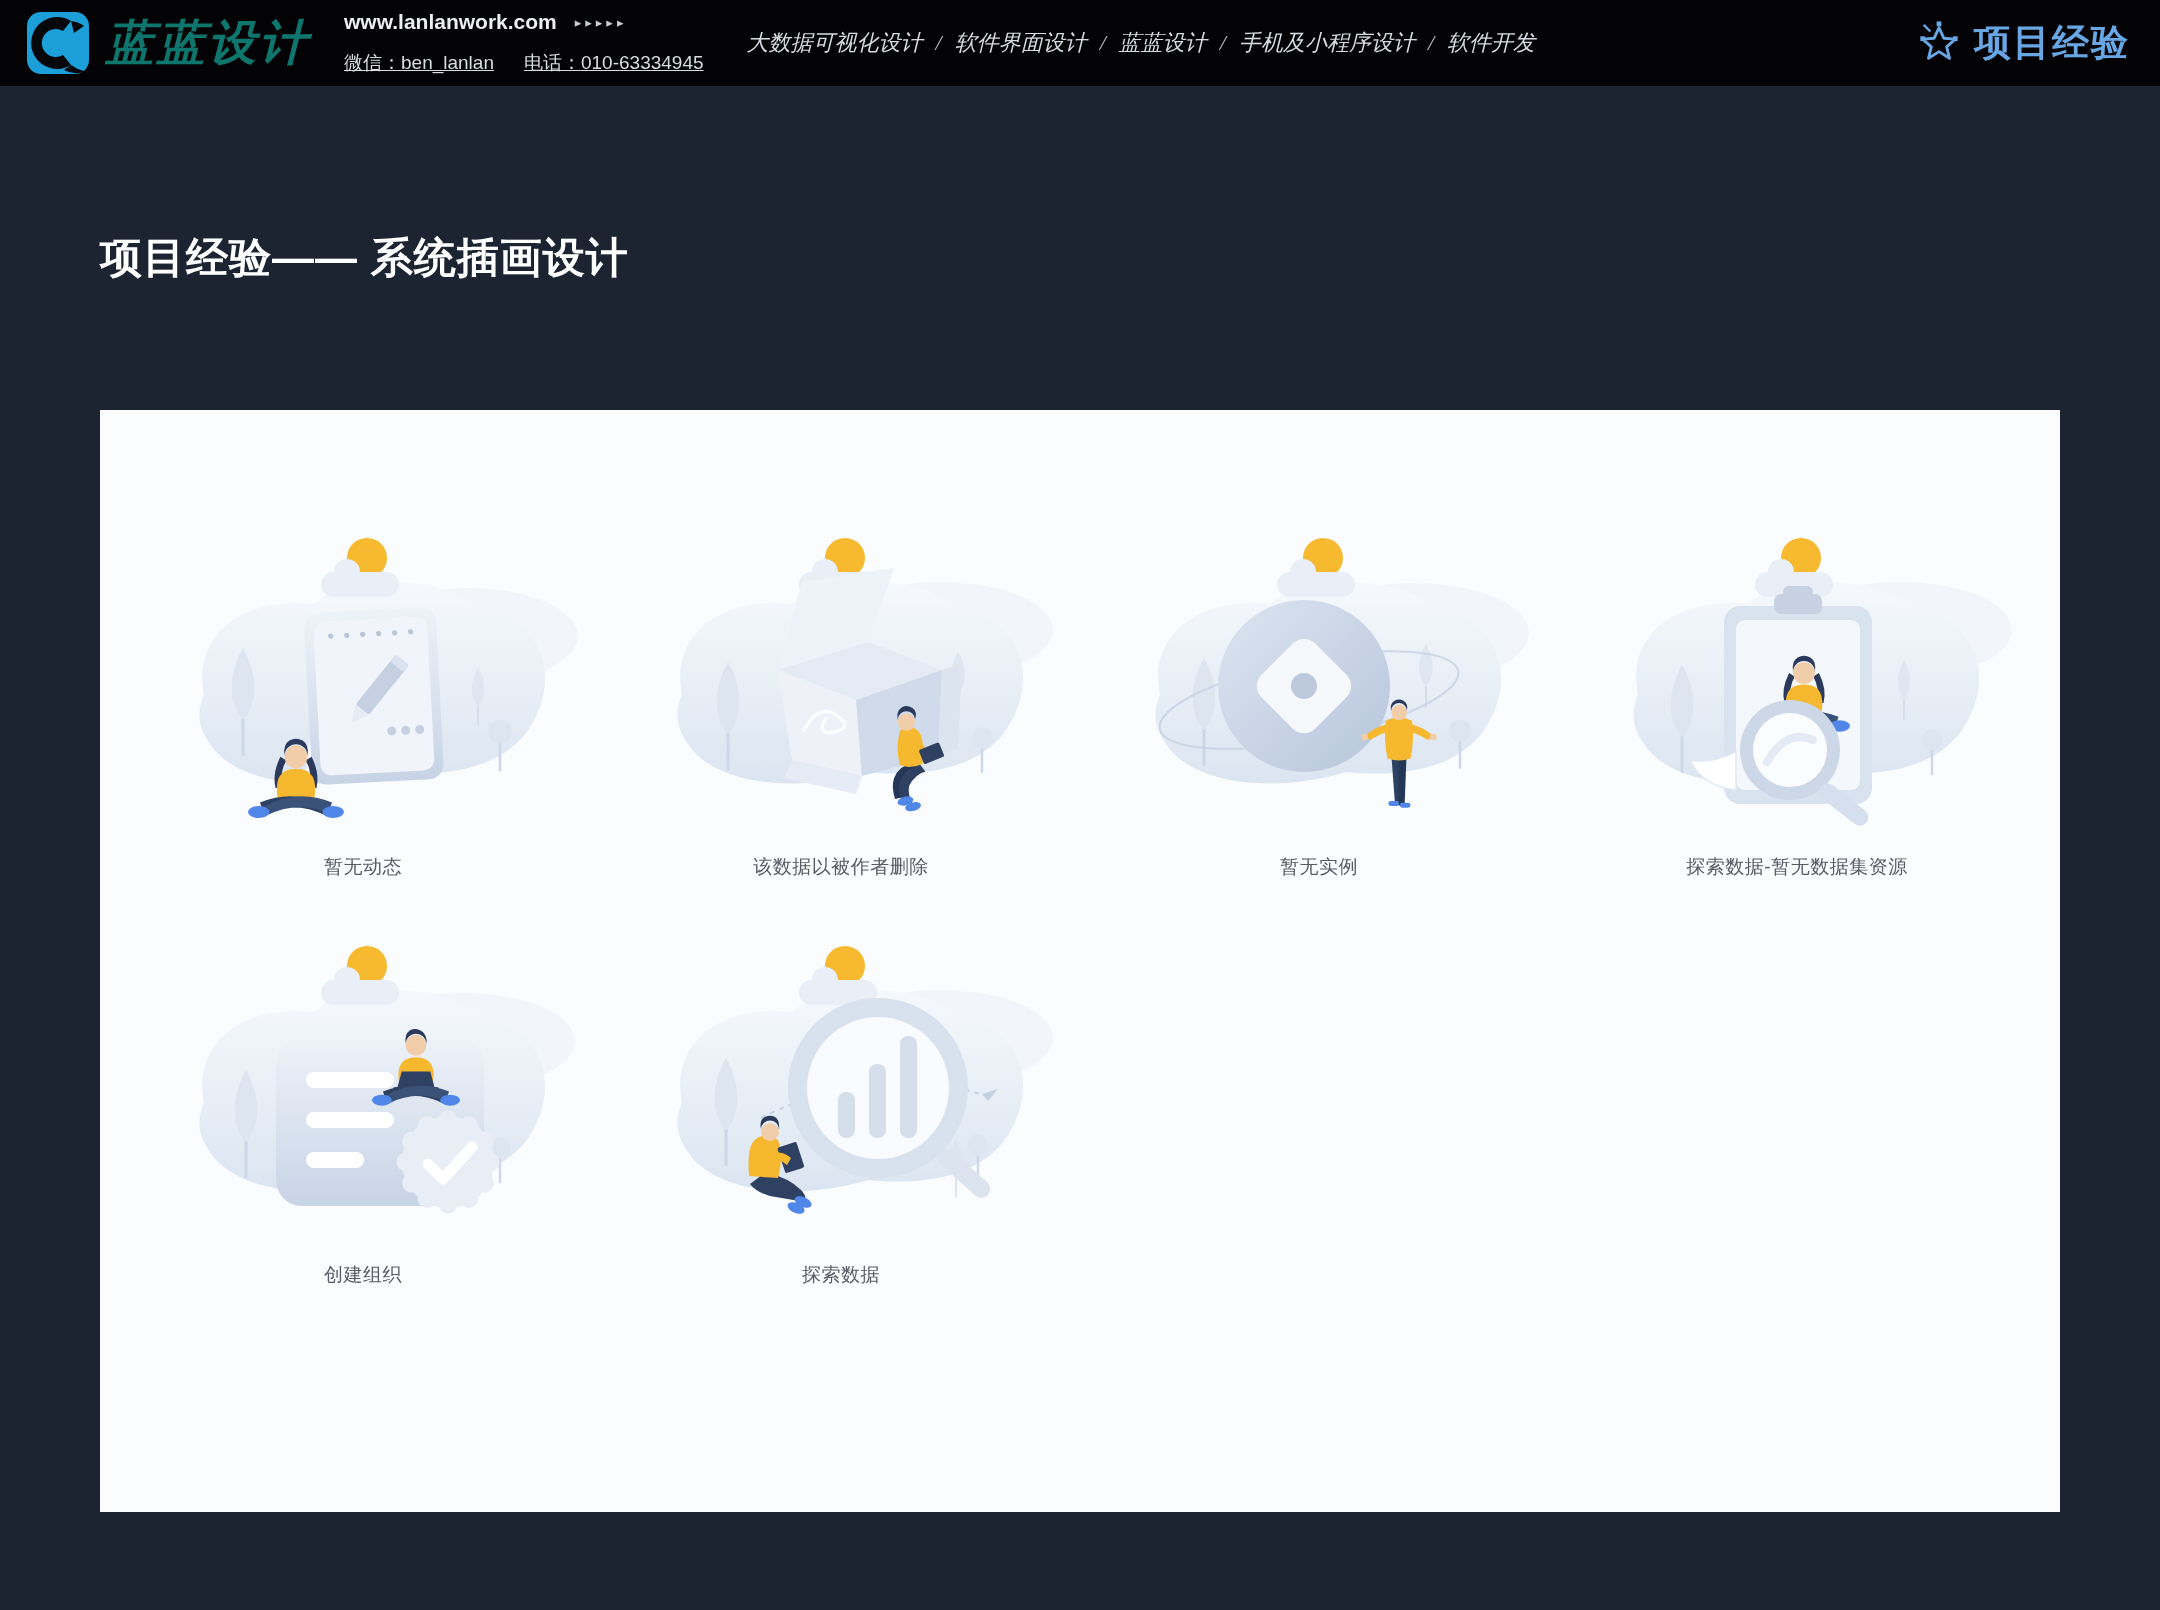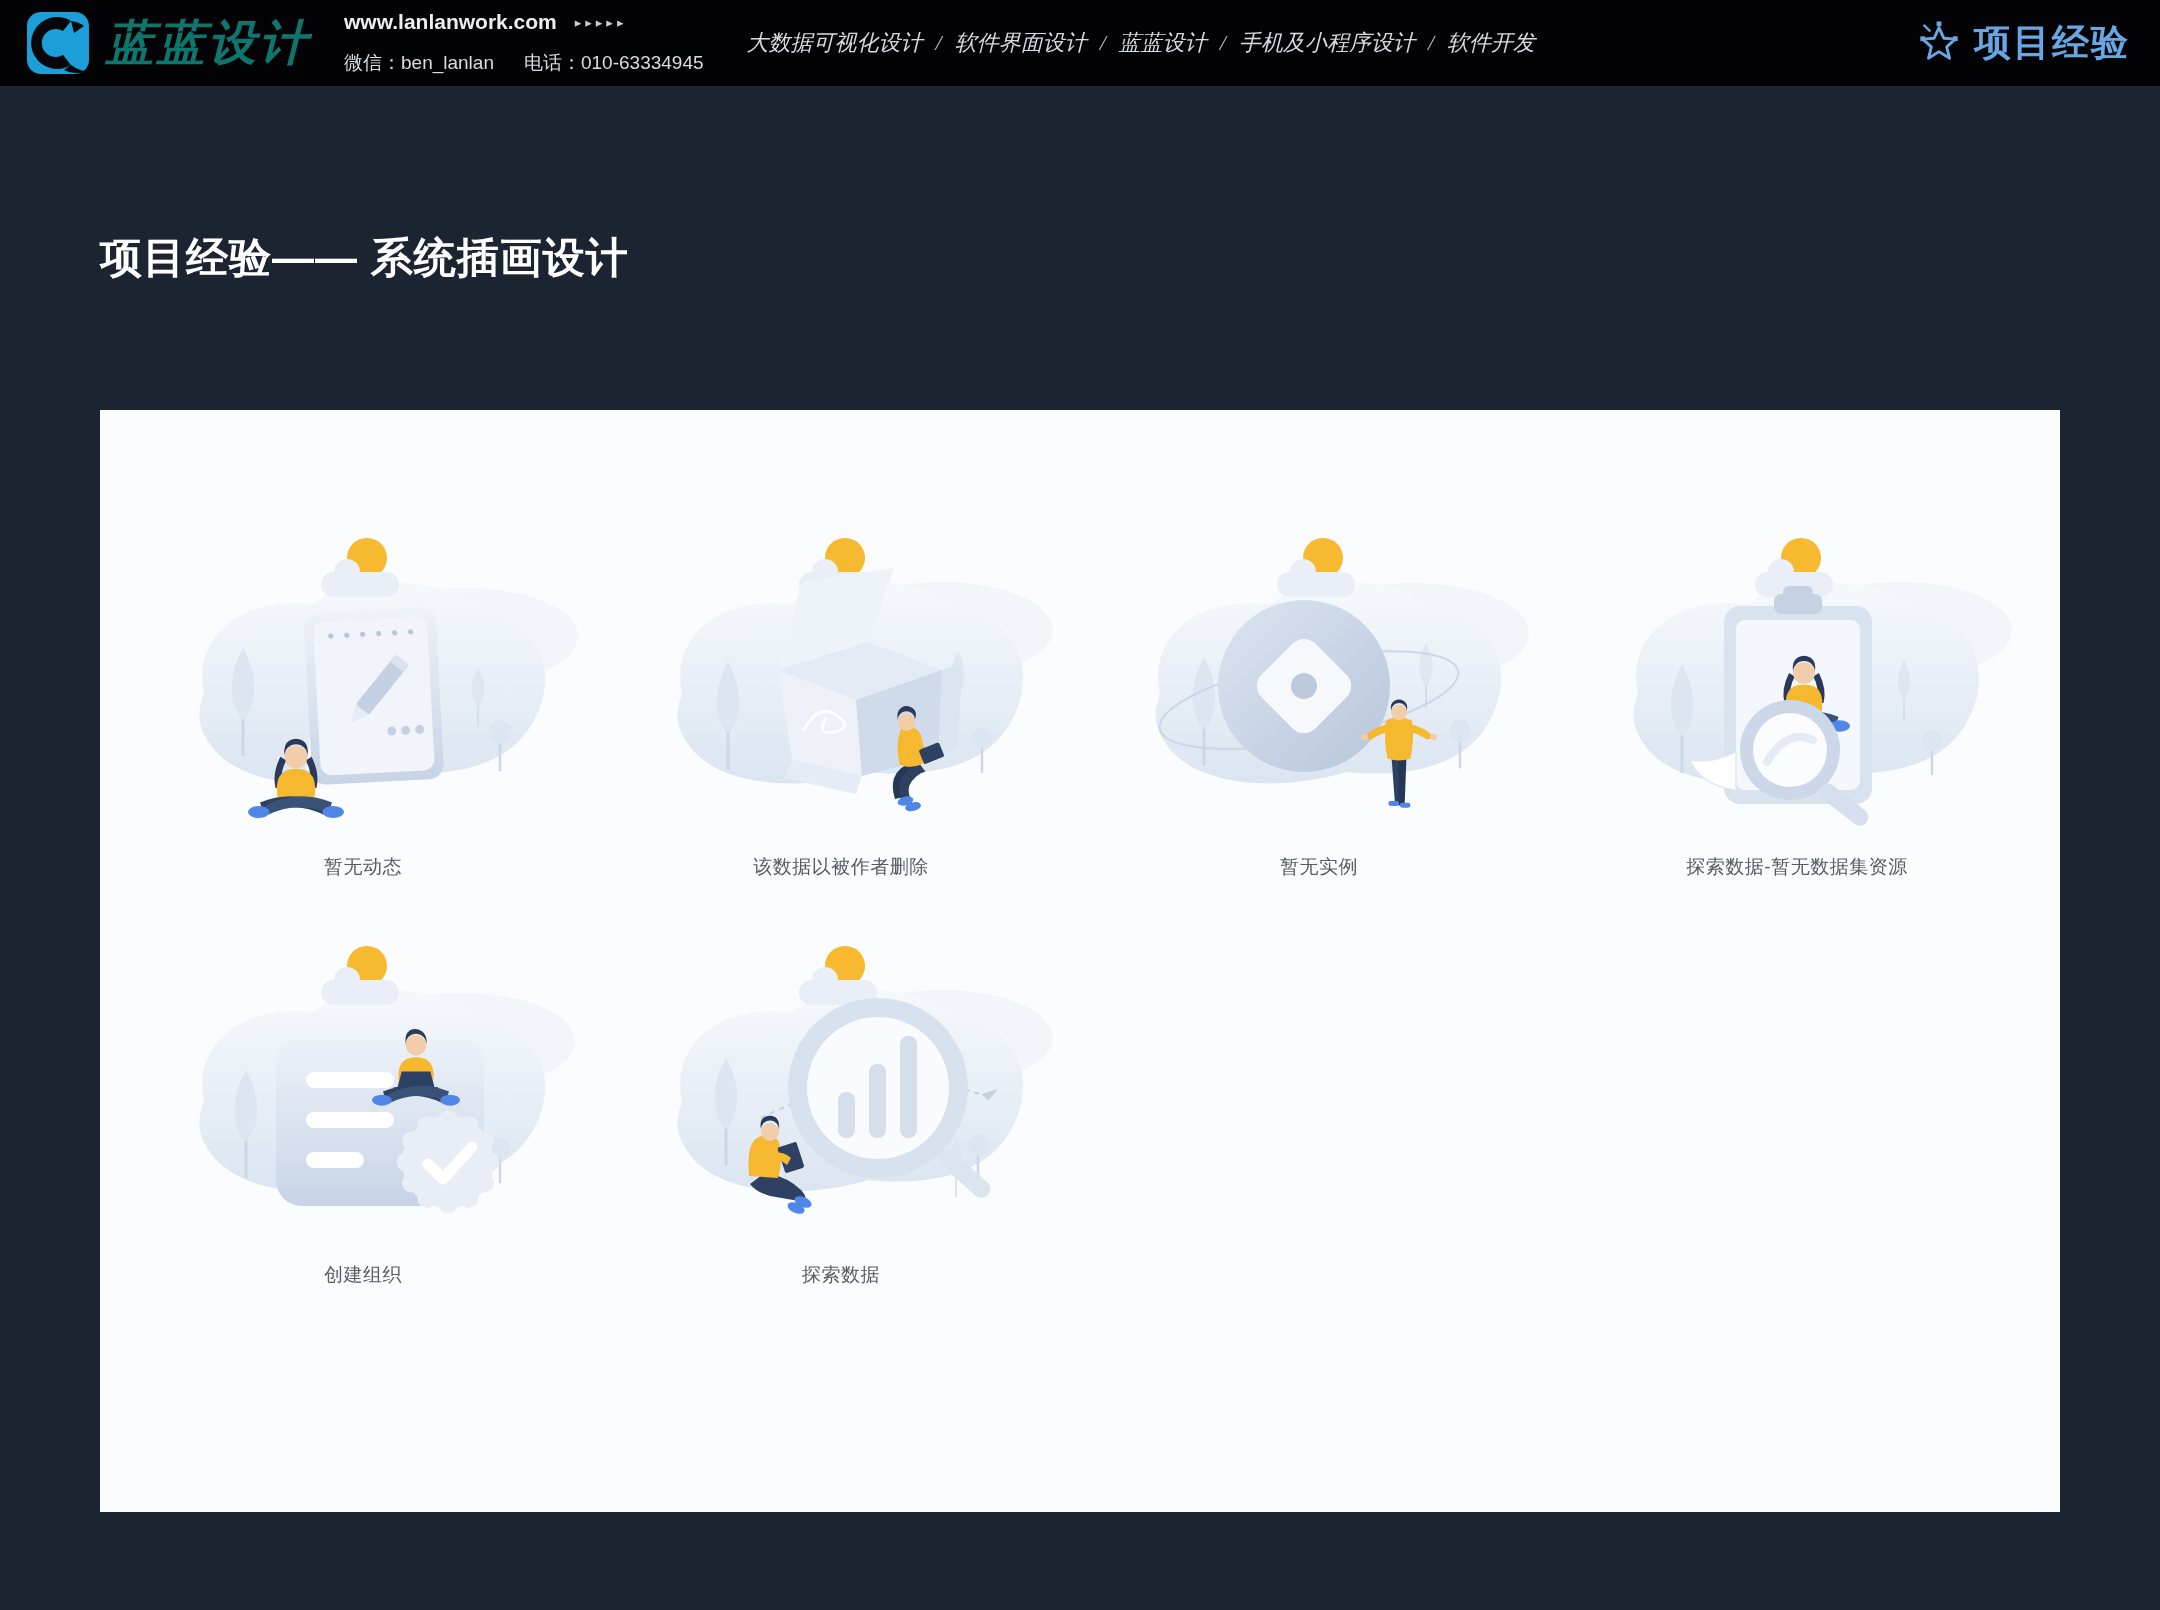--- a/index.html
+++ b/index.html
@@ -12,21 +12,21 @@
   .header{
     position:absolute;top:0;left:0;width:2160px;height:86px;
     background:#030305;display:flex;align-items:center;
   }
   .logo{display:flex;align-items:center;gap:16px;padding-left:26px;}
   .logo-icon{width:64px;height:64px;display:block;}
   .logo-text{color:#0f766e;font-size:48px;font-weight:bold;letter-spacing:3px;line-height:1;font-style:italic;}
   .contact{margin-left:34px;display:flex;flex-direction:column;gap:16px;}
   .contact-line1{display:flex;align-items:center;gap:18px;color:#eceef1;font-size:21px;font-weight:bold;}
   .arrows{font-size:13px;letter-spacing:4px;color:#c9cdd4;font-weight:normal;}
-  .contact-line2{display:flex;gap:30px;color:#d9dce1;font-size:19px;}
+  .contact-line2{display:flex;gap:30px;color:#d9dce1;font-size:19px;text-decoration:underline;}
   .nav{
     margin-left:43px;display:flex;align-items:center;
     font-family:"Liberation Serif", serif;font-style:italic;
     color:#d6dae1;font-size:22px;white-space:nowrap;
   }
   .nav .sep{margin:0 13px;color:#b9bec7;}
   .works{margin-left:auto;padding-right:30px;display:flex;align-items:center;gap:12px;}
   .works-label{color:#69a6e4;font-size:37px;font-weight:bold;letter-spacing:2px;}
   .works-icon{width:46px;height:46px;}
   

